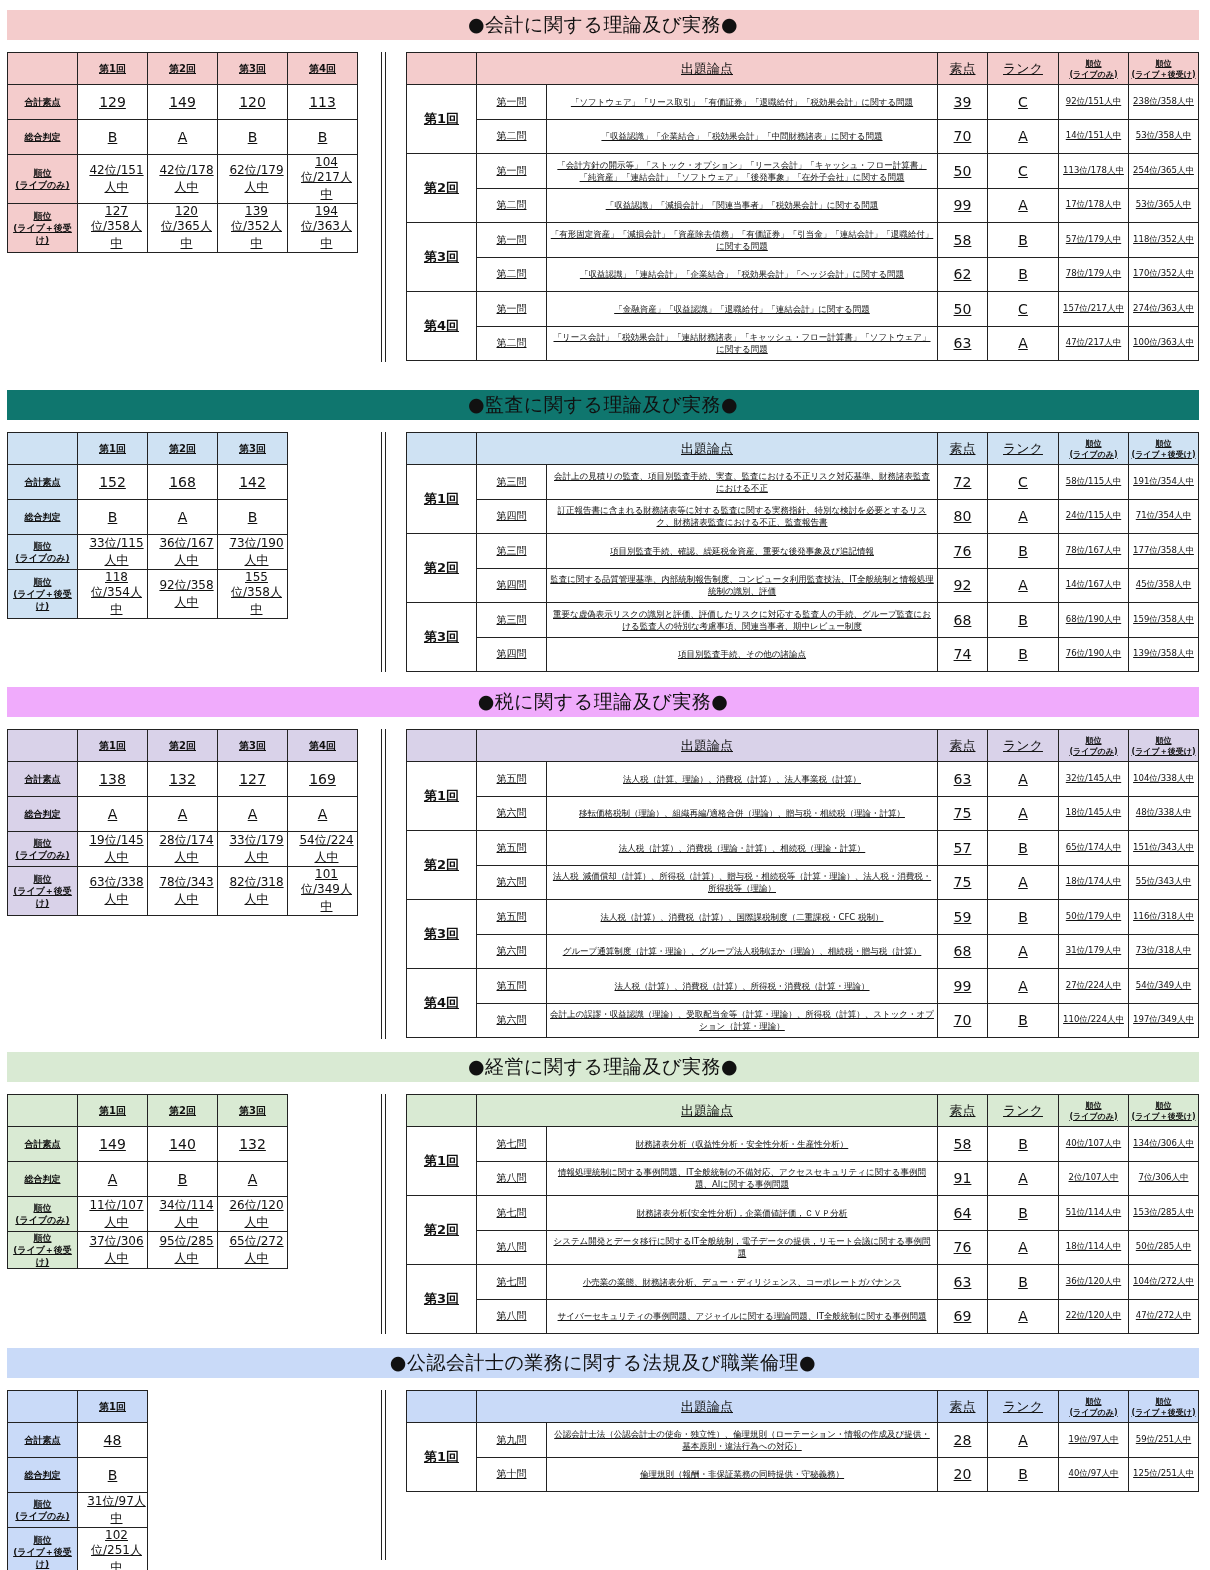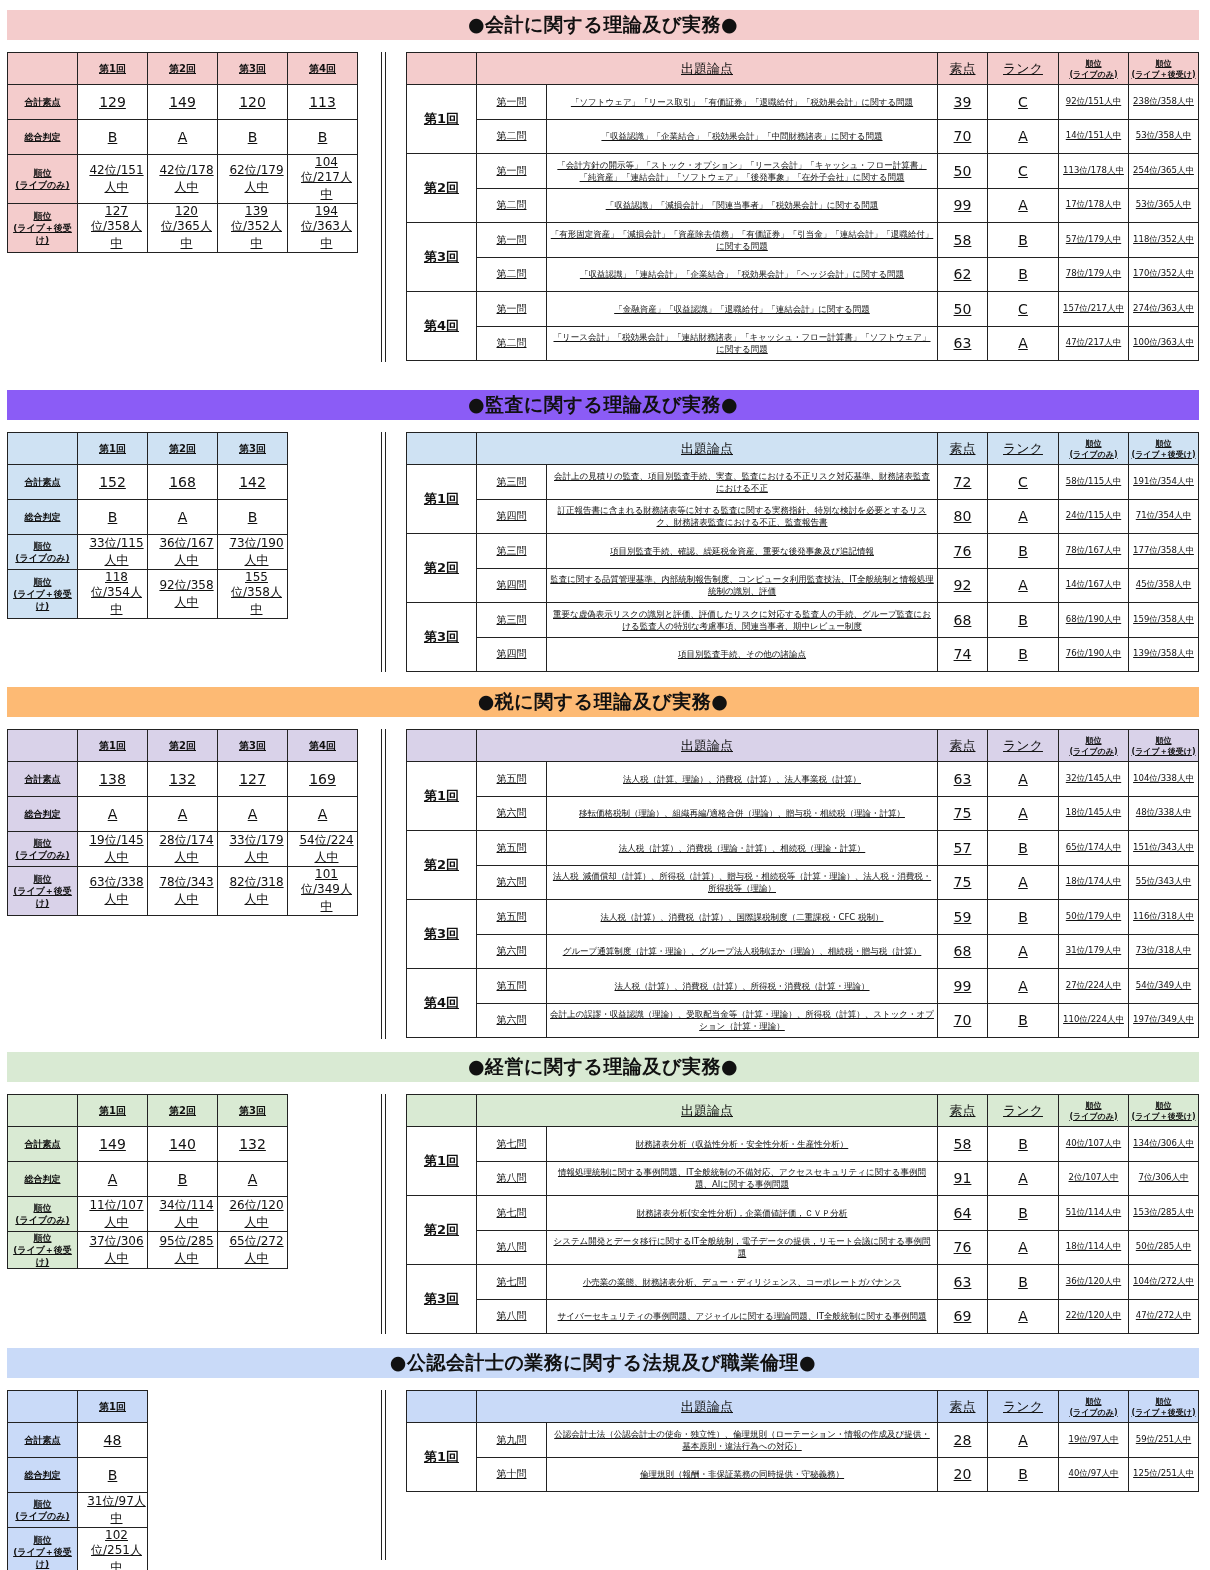--- a/index.html
+++ b/index.html
@@ -1,21 +1,21 @@
 <!DOCTYPE html>
 <html><head>
 <meta charset="utf-8">
 <style>
   * { box-sizing: border-box; margin: 0; padding: 0; }
   html, body { width: 1210px; height: 1570px; background: #ffffff; overflow: hidden; }
   body { font-family: "DejaVu Sans", "Liberation Sans", sans-serif; color: #111; position: relative; }
   .banner {
     position: absolute; left: 7px; width: 1192px; height: 30px;
     display: flex; align-items: center; justify-content: center;
-    font-size: 19px; font-weight: bold; letter-spacing: 0.5px;
+    font-size: 19px; font-weight: normal; letter-spacing: 0.5px;
   }
   .vline {
     position: absolute; left: 381px; width: 5px;
     border-left: 1.5px solid #222; border-right: 1.5px solid #222;
   }
 
   table { border-collapse: collapse; position: absolute; table-layout: fixed; text-decoration: underline; }
   td, th { border: 1.5px solid #222; text-align: center; vertical-align: middle; }
 
   
@@ -191,21 +191,21 @@
         <tr>
           <td class="q">第二問</td>
           <td class="desc">「リース会計」「税効果会計」「連結財務諸表」「キャッシュ・フロー計算書」「ソフトウェア」に関する問題</td>
           <td class="pts">63</td>
           <td class="rk">A</td>
           <td class="r">47位/217人中</td>
           <td class="r">100位/363人中</td>
         </tr>
       </tbody>
     </table>
-    <div class="banner" style="top: 390px; background: #8b5cf6;">●監査に関する理論及び実務●</div>
+    <div class="banner" style="top: 390px; background: #0f766e;">●監査に関する理論及び実務●</div>
     <div class="vline" style="top: 432px; height: 240px;"></div>
     <table class="sum" style="top: 432px; width: 280px;">
       <colgroup>
         <col style="width:70px">
         <col style="width:70px">
         <col style="width:70px">
         <col style="width:70px">
       </colgroup>
       <tbody>
         <tr>
@@ -321,21 +321,21 @@
         <tr>
           <td class="q">第四問</td>
           <td class="desc">項目別監査手続、その他の諸論点</td>
           <td class="pts">74</td>
           <td class="rk">B</td>
           <td class="r">76位/190人中</td>
           <td class="r">139位/358人中</td>
         </tr>
       </tbody>
     </table>
-    <div class="banner" style="top: 687px; background: #fdba74;">●税に関する理論及び実務●</div>
+    <div class="banner" style="top: 687px; background: #f0abfc;">●税に関する理論及び実務●</div>
     <div class="vline" style="top: 729px; height: 310px;"></div>
     <table class="sum" style="top: 729px; width: 350px;">
       <colgroup>
         <col style="width:70px">
         <col style="width:70px">
         <col style="width:70px">
         <col style="width:70px">
         <col style="width:70px">
       </colgroup>
       <tbody>

